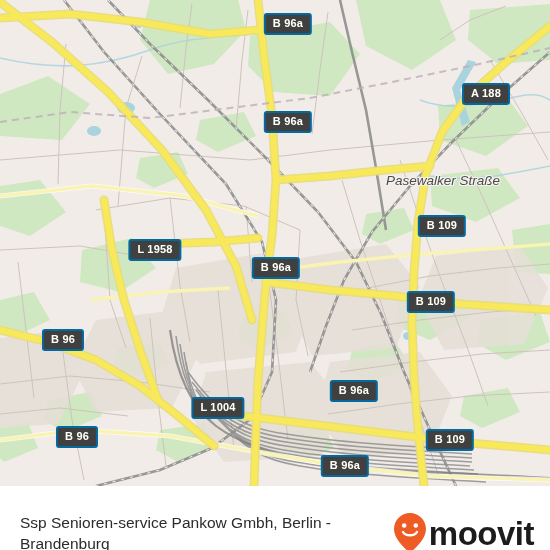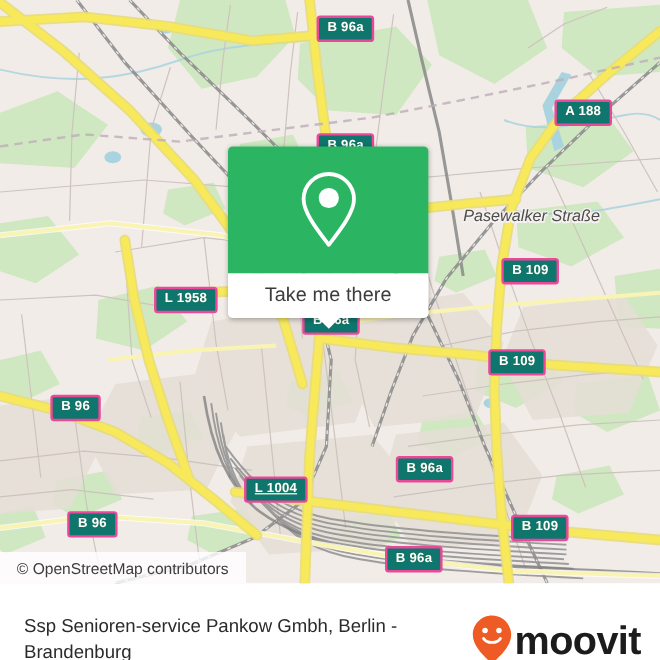--- a/index.html
+++ b/index.html
@@ -26,22 +26,22 @@
     width: 550px;
     height: 486px;
     overflow: hidden;
     background: #f2ece8;
   }
   #map svg { display: block; }
 
   
   .shield {
     position: absolute;
-    background: #0f766e;
-    border: 2px solid #ec4899;
+    background: #404040;
+    border: 2px solid #0369a1;
     border-radius: 3px;
     color: #ffffff;
     font-size: 11px;
     font-weight: bold;
     line-height: 1;
     padding: 3px 7px 4px 7px;
     white-space: nowrap;
     letter-spacing: 0.2px;
     text-shadow: 0 0 1px rgba(120,110,0,0.35);
     box-sizing: border-box;
@@ -362,51 +362,36 @@
       </div>
     <div class="shield" style="left:431px; top:302px;">
         <span class="shield-inner">B 109</span>
       </div>
     <div class="shield" style="left:63px;  top:340px;">
         <span class="shield-inner">B 96</span>
       </div>
     <div class="shield" style="left:354px; top:391px;">
         <span class="shield-inner">B 96a</span>
       </div>
-    <div class="shield" style="left:230px; top:408px;text-decoration:underline;">
+    <div class="shield" style="left:218px; top:408px;">
         <span class="shield-inner">L 1004</span>
       </div>
     <div class="shield" style="left:77px;  top:437px;">
         <span class="shield-inner">B 96</span>
       </div>
     <div class="shield" style="left:450px; top:440px;">
         <span class="shield-inner">B 109</span>
       </div>
     <div class="shield" style="left:345px; top:466px;">
         <span class="shield-inner">B 96a</span>
       </div>
 
     <div class="street-label" style="left:443px; top:180px;">Pasewalker Straße</div>
 
-    <div id="popup-card">
-      <div id="popup-green">
-        <svg width="56" height="70" viewBox="0 0 56 70">
-          <path d="M28 5 C16.4 5 7 14.4 7 26 C7 38.5 22 56 28 64 C34 56 49 38.5 49 26 C49 14.4 39.6 5 28 5 Z" fill="none" stroke="#ffffff" stroke-width="3.2" stroke-linejoin="round"></path>
-          <circle cx="28" cy="25" r="8.4" fill="#ffffff"></circle>
-        </svg>
-      </div>
-      <div id="popup-white">
-        <span class="cta">Take me there</span>
-        <div id="popup-tail"></div>
-      </div>
-    </div>
-
-    <div id="attribution">
-      <span>© OpenStreetMap contributors</span>
-    </div>
+
   </div>
 
   <div id="bottom-bar">
     <div id="place-title">Ssp Senioren-service Pankow Gmbh, Berlin - Brandenburg</div>
     <div id="moovit-logo">
       <svg width="34" height="42" viewBox="0 0 34 42">
         <path d="M17 1 C8.2 1 1 8.2 1 17 C1 27 12 36.5 17 41 C22 36.5 33 27 33 17 C33 8.2 25.8 1 17 1 Z" fill="#ef5b25"></path>
         <circle cx="11.2" cy="13.5" r="2.3" fill="#ffffff"></circle>
         <circle cx="22.8" cy="13.5" r="2.3" fill="#ffffff"></circle>
         <path d="M10 20 C12.6 24.4 21.4 24.4 24 20" fill="none" stroke="#ffffff" stroke-width="2.4" stroke-linecap="round"></path>

